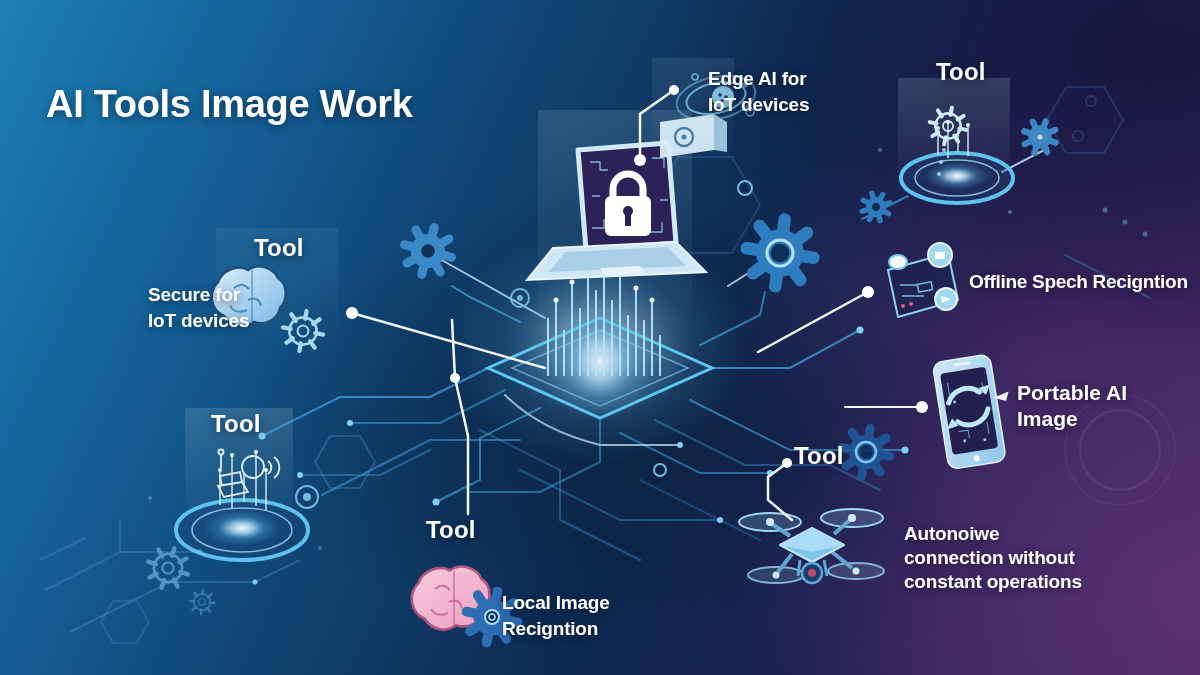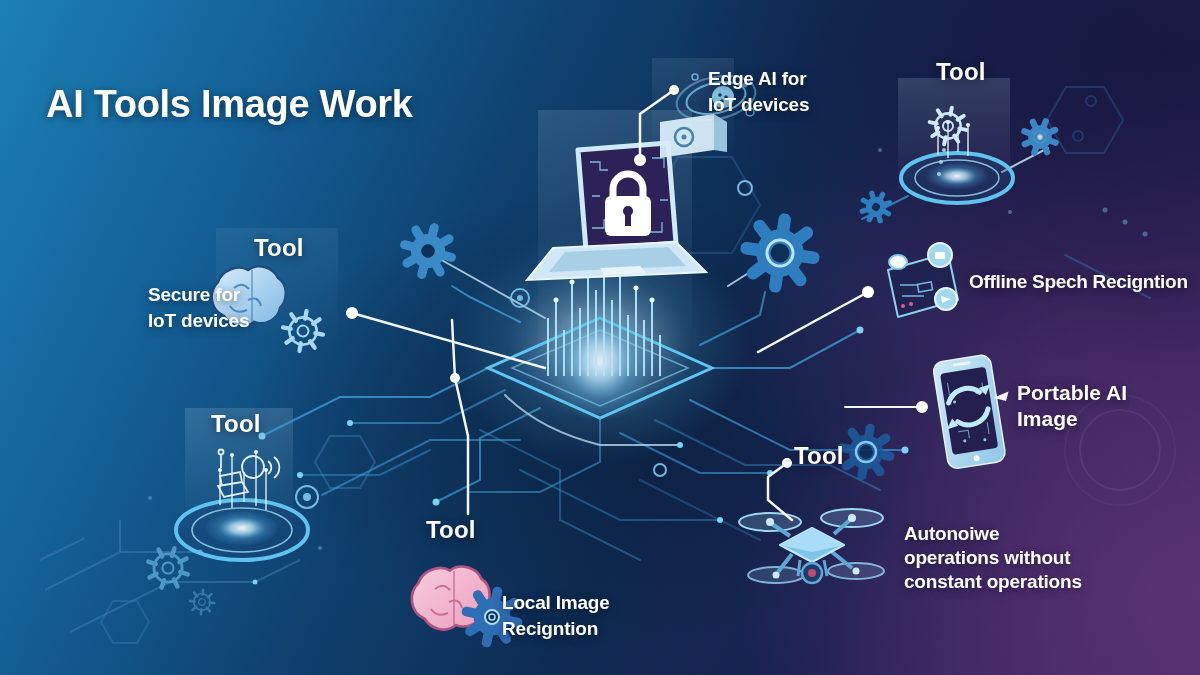--- a/index.html
+++ b/index.html
@@ -433,17 +433,17 @@
 
   <div class="lbl tool" style="left:426px;top:516px;">Tool</div>
   <div class="lbl cap" style="left:502px;top:590px;">
     <div>Local Image</div>
     <div>Recigntion</div>
   </div>
 
   <div class="lbl tool" style="left:794px;top:442px;">Tool</div>
   <div class="lbl cap-sm" style="left:898px;top:522px;margin-left:6px;">
     <div>Autonoiwe</div>
-    <div>operations without</div>
+    <div>connection without</div>
     <div>constant operations</div>
   </div>
 
 </div>
 
 </body></html>

